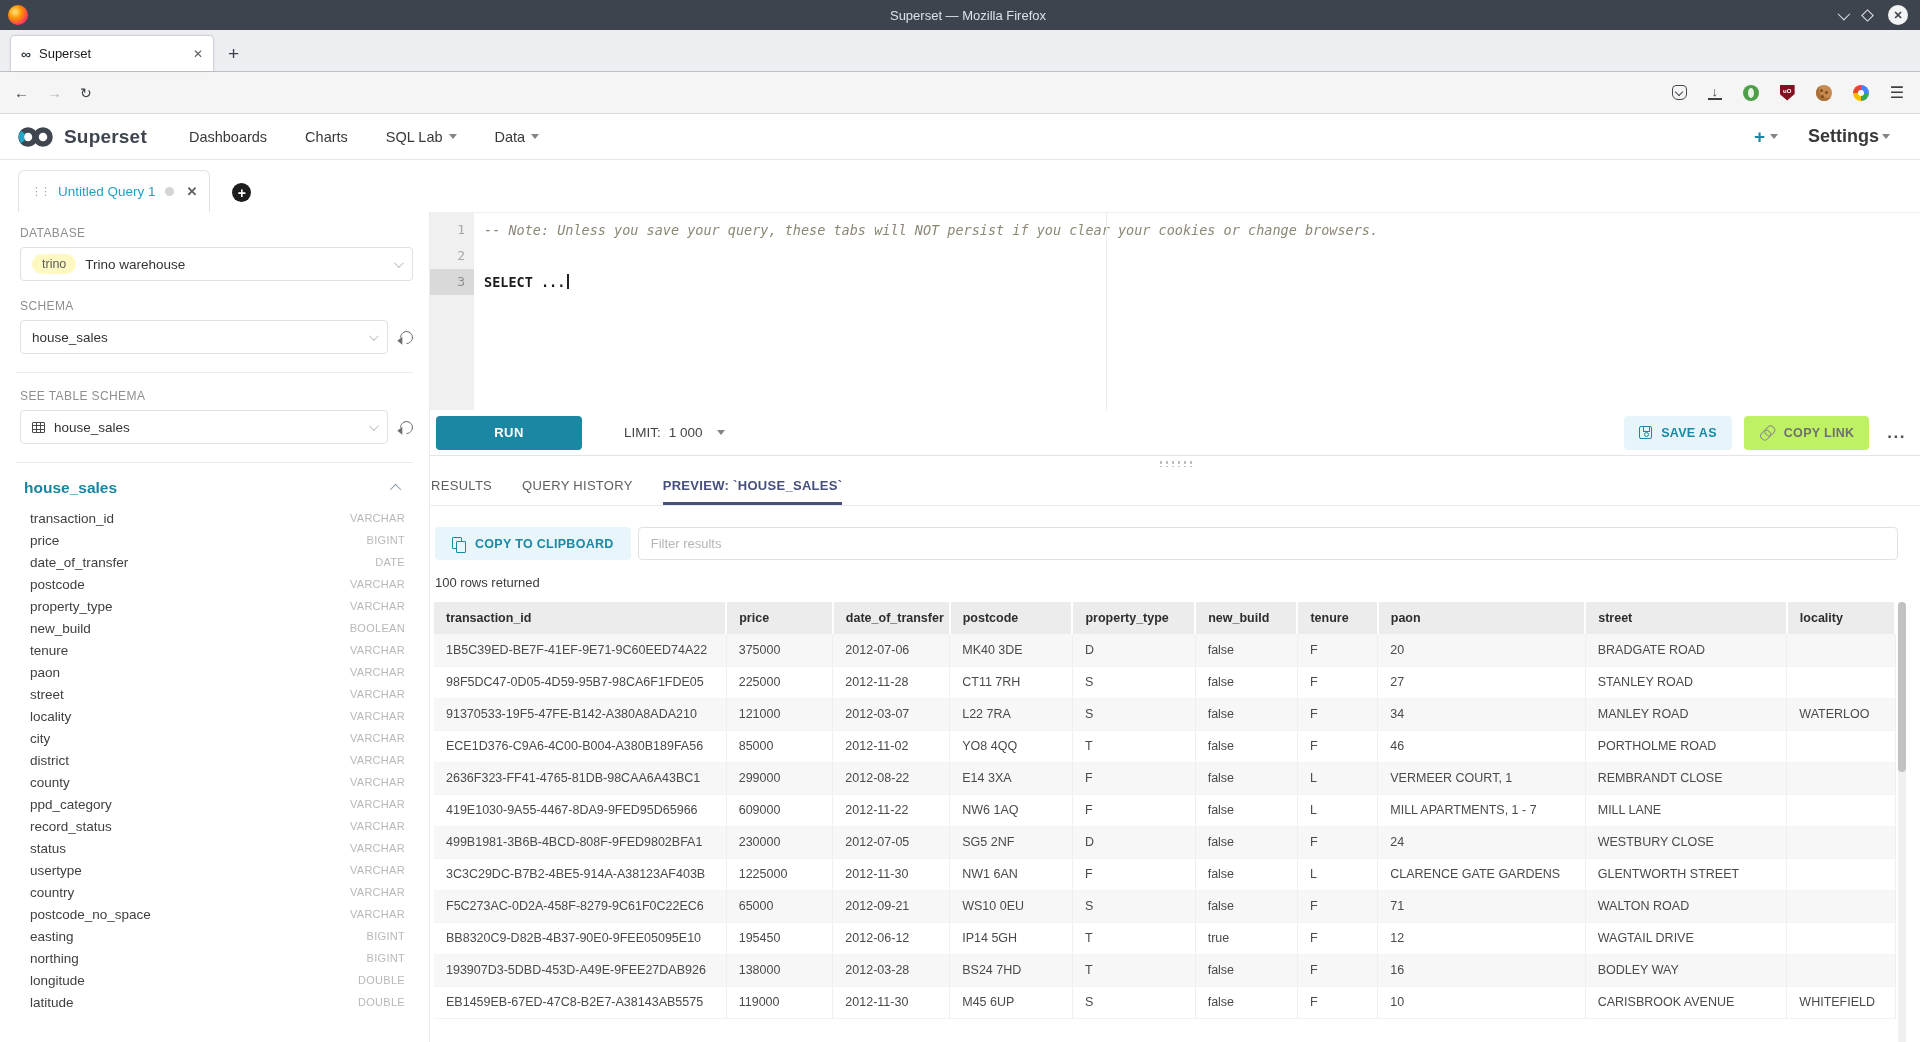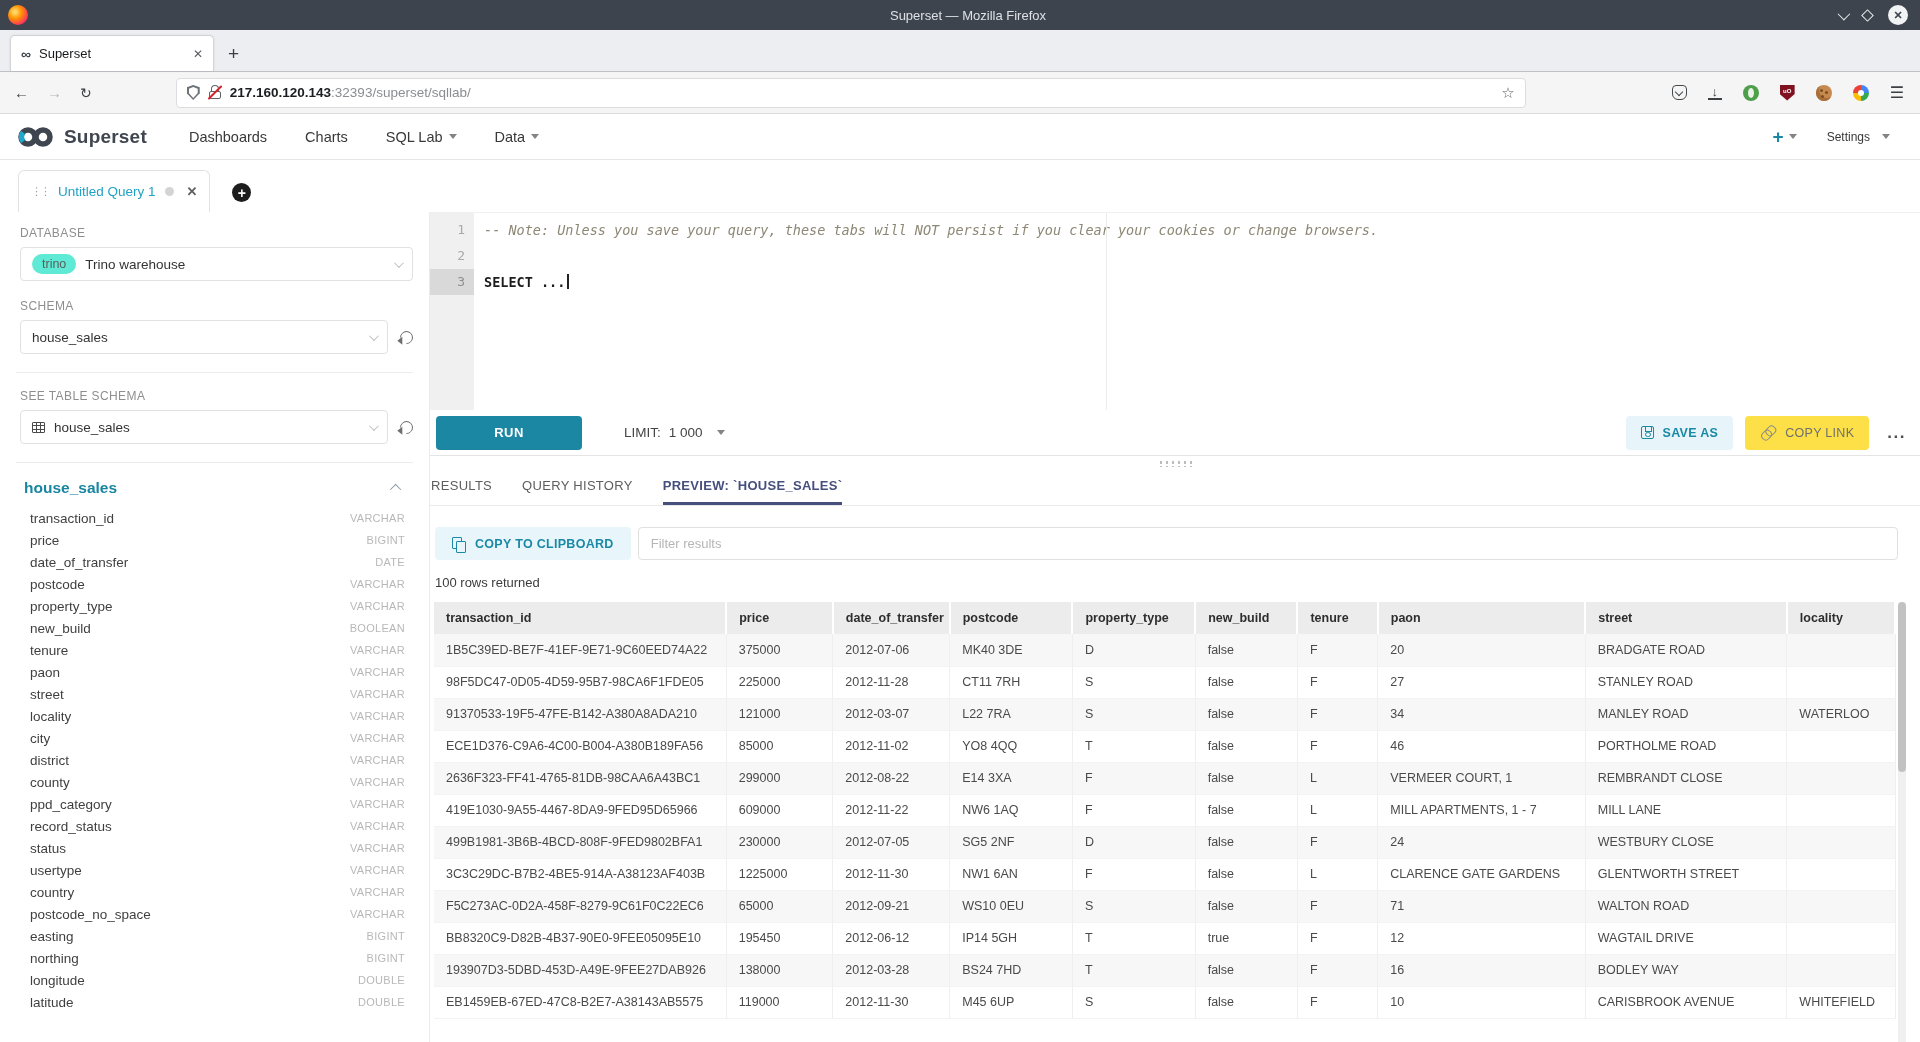--- a/index.html
+++ b/index.html
@@ -58,41 +58,41 @@
   
   .appnav { height:46px; background:#fff; border-bottom:1px solid #e6e6e6; display:flex; align-items:center; padding:0 16px; }
   .brand { display:flex; align-items:center; gap:8px; }
   .brand-name { font-size:19px; font-weight:bold; color:#3f4650; letter-spacing:.2px; }
   .nav-items { display:flex; align-items:center; gap:38px; margin-left:42px; }
   .nav-item { font-size:14.5px; color:#383838; display:flex; align-items:center; gap:6px; }
   .caret-down { width:0; height:0; border-left:4px solid transparent; border-right:4px solid transparent; border-top:5px solid #848484; }
   .nav-right { margin-left:auto; display:flex; align-items:center; gap:30px; padding-right:14px; }
   .plus-btn { display:flex; align-items:center; gap:5px; }
   .plus-glyph { color:#1b87a3; font-size:19px; font-weight:bold; line-height:1; }
-  .settings { font-size:12px; color:#383838; display:flex; align-items:center; gap:12px; }
+  .settings { font-size:18px; color:#383838; display:flex; align-items:center; gap:3px;font-weight:bold; }
 
   
   .querytabs { height:52px; background:#fff; display:flex; align-items:flex-end; padding-left:18px; }
   .qtab { height:42px; min-width:190px; border:1px solid #e2e2e2; border-bottom:none; border-radius:6px 6px 0 0;
           display:flex; align-items:center; gap:9px; padding:0 12px; background:#fff; }
   .qtab-grip { color:#9aa0a6; font-size:11px; letter-spacing:-2px; }
   .qtab-label { color:#21a1c4; font-size:13.5px; }
   .qtab-dot { width:9px; height:9px; border-radius:50%; background:#d4d4d4; }
   .qtab-close { color:#5f5f5f; font-size:13px; font-weight:bold; margin-left:4px; }
   .qtab-add { width:19px; height:19px; border-radius:50%; background:#1d1d1d; color:#fff; font-size:14px; font-weight:bold;
               display:flex; align-items:center; justify-content:center; margin:0 0 10px 22px; line-height:1; }
 
   
   .workspace { display:flex; height:912px; }
   .sidebar { width:430px; padding:14px 16px 0 20px; border-right:1px solid #ebebeb; }
   .sb-label { font-size:12px; color:#8e8e8e; letter-spacing:.4px; margin-bottom:7px; }
   .sb-selrow { display:flex; align-items:center; gap:12px; }
   .sb-select { flex:1; height:34px; border:1px solid #e1e1e1; border-radius:4px; background:#fff;
                display:flex; align-items:center; padding:0 11px; gap:9px; }
-  .db-pill { background:#5eead4; border-radius:11px; padding:3px 10px; font-size:12.5px; color:#5c5c5c; }
+  .db-pill { background:#fef9c3; border-radius:11px; padding:3px 10px; font-size:12.5px; color:#5c5c5c; }
   .sb-selval { font-size:13.5px; color:#333; flex:1; }
   .chev-down { width:7px; height:7px; border-right:1.6px solid #c0c0c0; border-bottom:1.6px solid #c0c0c0; transform:rotate(45deg) translateY(-2px); }
   .icon-refresh { width:13px; height:13px; border:1.7px solid #6f6f6f; border-radius:50%; border-left-color:transparent; position:relative; transform:rotate(-45deg); }
   .icon-refresh::after { content:""; position:absolute; left:-4px; top:-1px; border-top:4px solid transparent; border-bottom:4px solid transparent; border-right:5px solid #6f6f6f; transform:rotate(45deg); }
   .sb-gap { height:18px; }
   .sb-divider { height:1px; background:#ececec; margin:18px 0 16px -4px; }
   .icon-table { width:13px; height:11px; border:1.2px solid #4a4a4a; border-radius:1px; flex:0 0 auto;
     background:
       linear-gradient(to right, transparent 3.2px, #4a4a4a 3.2px, #4a4a4a 4.2px, transparent 4.2px, transparent 7.2px, #4a4a4a 7.2px, #4a4a4a 8.2px, transparent 8.2px),
       linear-gradient(to bottom, transparent 2.4px, #4a4a4a 2.4px, #4a4a4a 3.4px, transparent 3.4px, transparent 6.2px, #4a4a4a 6.2px, #4a4a4a 7.2px, transparent 7.2px); }
@@ -120,21 +120,21 @@
   .edittoolbar { height:46px; display:flex; align-items:center; border-bottom:1px solid #e4e4e4; padding:0 14px 0 6px; }
   .run-btn { width:146px; height:34px; background:#1b87a3; color:#fff; font-size:13px; font-weight:bold; letter-spacing:.5px;
              border:none; border-radius:4px; display:flex; align-items:center; justify-content:center; }
   .limit-group { display:flex; align-items:center; gap:8px; margin-left:42px; font-size:13.5px; color:#454545; }
   .tb-right { margin-left:auto; display:flex; align-items:center; gap:12px; }
   .saveas-btn { height:34px; background:#e7f4f9; color:#1a89a5; font-weight:bold; font-size:12.5px; letter-spacing:.3px;
                 border:none; border-radius:4px; padding:0 15px; display:flex; align-items:center; gap:9px; }
   .icon-floppy { width:13px; height:13px; border:1.6px solid #1a89a5; border-radius:2px; position:relative; }
   .icon-floppy::before { content:""; position:absolute; top:0; left:3px; width:5px; height:4px; border:1.4px solid #1a89a5; border-top:none; }
   .icon-floppy::after { content:""; position:absolute; bottom:1px; left:3.5px; width:3.5px; height:3.5px; border-radius:50%; border:1.3px solid #1a89a5; }
-  .copylink-btn { height:34px; background:#fde047; color:#6f6f6f; font-weight:normal; font-size:12.5px; letter-spacing:.3px;
+  .copylink-btn { height:34px; background:#bef264; color:#6f6f6f; font-weight:bold; font-size:12.5px; letter-spacing:.3px;
                   border:none; border-radius:4px; padding:0 15px; display:flex; align-items:center; gap:9px; }
   .icon-link { width:16px; height:10px; position:relative; transform:rotate(-45deg); }
   .icon-link::before { content:""; position:absolute; left:0; top:1px; width:9px; height:7px; border:1.7px solid #8a8a8a; border-radius:4px; }
   .icon-link::after { content:""; position:absolute; left:6px; top:1px; width:9px; height:7px; border:1.7px solid #8a8a8a; border-radius:4px; }
   .more-btn { color:#4f4f4f; font-size:17px; font-weight:bold; letter-spacing:1.5px; margin-left:6px; }
 
   .draghandle { height:14px; display:flex; align-items:center; justify-content:center; }
   .dots { width:34px; height:7px;
           background-image:radial-gradient(circle, #b9b9b9 1.1px, transparent 1.3px);
           background-size:6px 5px; }
@@ -185,30 +185,20 @@
     <span class="ff-tab-close">✕</span>
   </div>
   <div class="ff-newtab">+</div>
 </div>
 
 <div class="urlrow">
   <div class="nav-arrows">
     <span class="arr-back">←</span>
     <span class="arr-fwd">→</span>
     <span class="arr-reload">↻</span>
-  </div>
-  <div class="urlfield">
-    <span class="shield-ico"></span>
-    <span class="lock-ico">
-      <span class="shackle"></span>
-        <span class="body"></span>
-        <span class="slash"></span>
-    </span>
-    <span class="url-text"><span class="url-host">217.160.120.143</span><span class="url-rest">:32393/superset/sqllab/</span></span>
-    <span class="star-ico">☆</span>
   </div>
   <div class="ext-icons">
     <span class="pocket-ico"></span>
     <span class="dl-ico">↓</span>
     <span class="green-ico"></span>
     <span class="ublock-ico"></span>
     <span class="cookie-ico"></span>
     <span class="spark-ico"></span>
     <span class="menu-ico">☰</span>
   </div>

